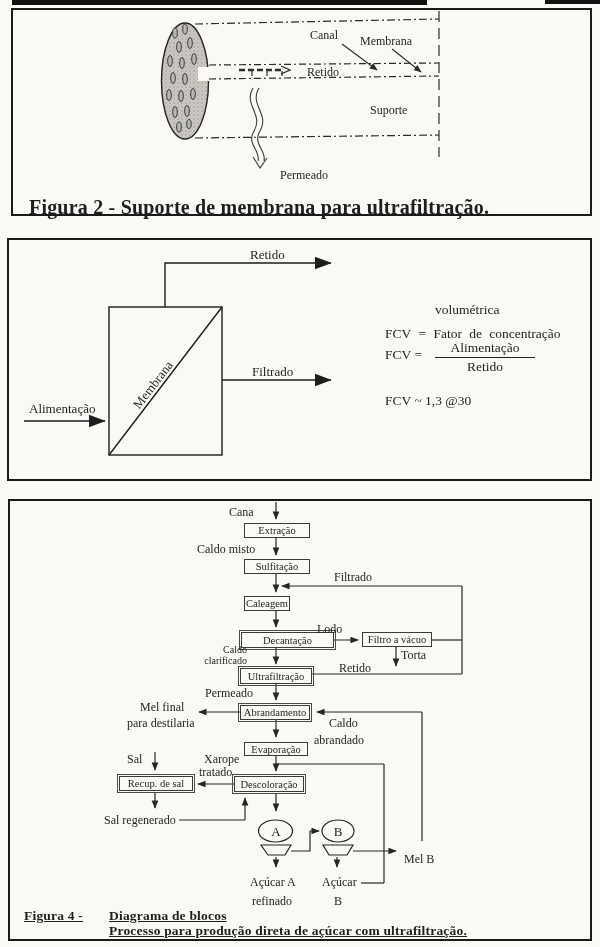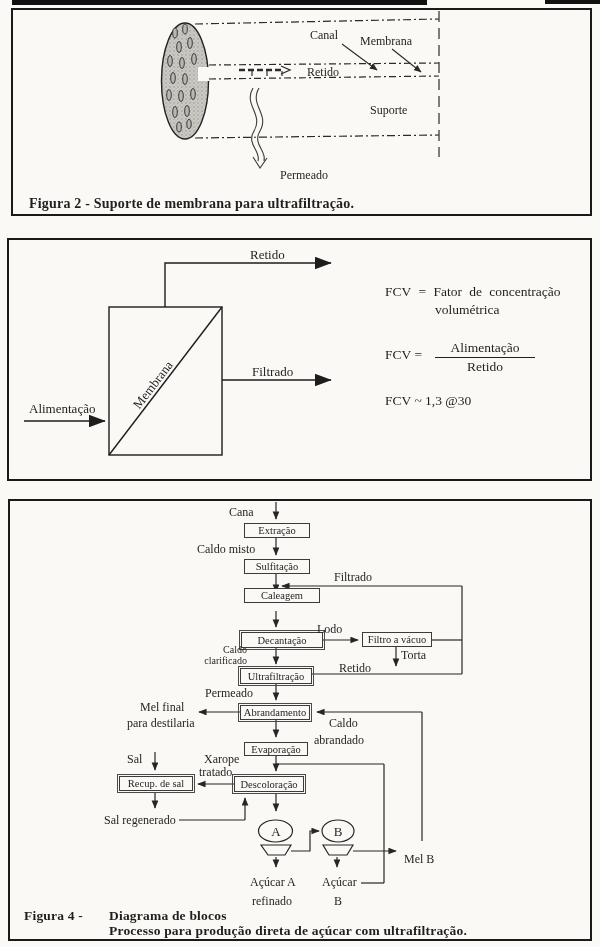--- a/index.html
+++ b/index.html
@@ -4,32 +4,32 @@
 <style>
   html,body{margin:0;padding:0;}
   body{width:600px;height:947px;position:relative;background:#faf9f5;
        font-family:"Liberation Serif",serif;color:#1f1f1f;overflow:hidden;}
   .bar{position:absolute;background:#111;}
   .fig{position:absolute;border:2px solid #1a1a1a;box-sizing:border-box;}
   .layer{position:absolute;left:0;top:0;width:100%;height:100%;}
   .lbl{position:absolute;white-space:nowrap;font-size:12px;line-height:1.1;}
   .lbl13{position:absolute;white-space:nowrap;font-size:13px;line-height:1.1;}
   .sm{position:absolute;font-size:10px;line-height:1.06;white-space:nowrap;}
-  .cap{position:absolute;font-weight:bold;font-size:14px;white-space:nowrap;letter-spacing:.2px;}
-  .cap4{position:absolute;font-weight:bold;font-size:13.5px;white-space:nowrap;letter-spacing:.2px;}
+  .cap{position:absolute;font-weight:bold;font-size:20px;white-space:nowrap;letter-spacing:.2px;}
+  .cap4{position:absolute;font-weight:bold;font-size:13.5px;white-space:nowrap;letter-spacing:.2px;text-decoration:underline;}
   .box{position:absolute;border:1.3px solid #3b3b3b;box-sizing:border-box;
        display:flex;align-items:center;justify-content:center;
        font-size:10.5px;white-space:nowrap;background:#faf9f5;}
   .dbl{outline:1.2px solid #4a4a4a;outline-offset:1px;}
   .rot{position:absolute;font-size:13px;white-space:nowrap;transform:rotate(-52.5deg);transform-origin:center;}
   .frac{position:absolute;text-align:center;font-size:13.5px;}
   .num{border-bottom:1.4px solid #222;padding-bottom:1px;}
   .den{padding-top:2px;}
   .fcv{position:absolute;font-size:13.5px;white-space:nowrap;}
-  .ws{word-spacing:4px;}
+  .ws{word-spacing:4px;margin-top:42px;}
   .letter{position:absolute;width:20px;text-align:center;font-size:13px;}
 </style>
 </head>
 <body>
 
 <div class="bar" style="left:12px;top:0;width:415px;height:5px"></div>
 <div class="bar" style="left:545px;top:0;width:55px;height:4px"></div>
 
 <div class="fig" style="left:11px;top:8px;width:581px;height:208px">
   <svg class="layer" viewBox="0 0 577 204">
@@ -169,22 +169,22 @@
     <g stroke="#262626" stroke-width="1.2" fill="none">
       <ellipse cx="265.5" cy="330" rx="17" ry="11"></ellipse>
       <path d="M251,344 L281,344 L275,354 L258,354 Z"></path>
       <ellipse cx="328" cy="330" rx="16" ry="11"></ellipse>
       <path d="M313,344 L343,344 L337,354 L319,354 Z"></path>
     </g>
   </svg>
 
   <div class="box" style="left:234px;top:22px;width:66px;height:15px">Extração</div>
   <div class="box" style="left:234px;top:58px;width:66px;height:15px">Sulfitação</div>
-  <div class="box" style="left:234px;top:87px;width:76px;height:15px">Caleagem</div>
-  <div class="box dbl" style="left:231px;top:131px;width:82px;height:16px">Decantação</div>
+  <div class="box" style="left:234px;top:95px;width:46px;height:15px">Caleagem</div>
+  <div class="box dbl" style="left:231px;top:131px;width:93px;height:16px">Decantação</div>
   <div class="box" style="left:352px;top:131px;width:70px;height:15px">Filtro a vácuo</div>
   <div class="box dbl" style="left:230px;top:167px;width:72px;height:16px">Ultrafiltração</div>
   <div class="box dbl" style="left:230px;top:204px;width:70px;height:15px">Abrandamento</div>
   <div class="box" style="left:234px;top:241px;width:64px;height:14px">Evaporação</div>
   <div class="box dbl" style="left:224px;top:275px;width:70px;height:16px">Descoloração</div>
   <div class="box dbl" style="left:109px;top:275px;width:74px;height:15px">Recup. de sal</div>
 
   <div class="letter" style="left:256px;top:323px">A</div>
   <div class="letter" style="left:318px;top:323px">B</div>
 

